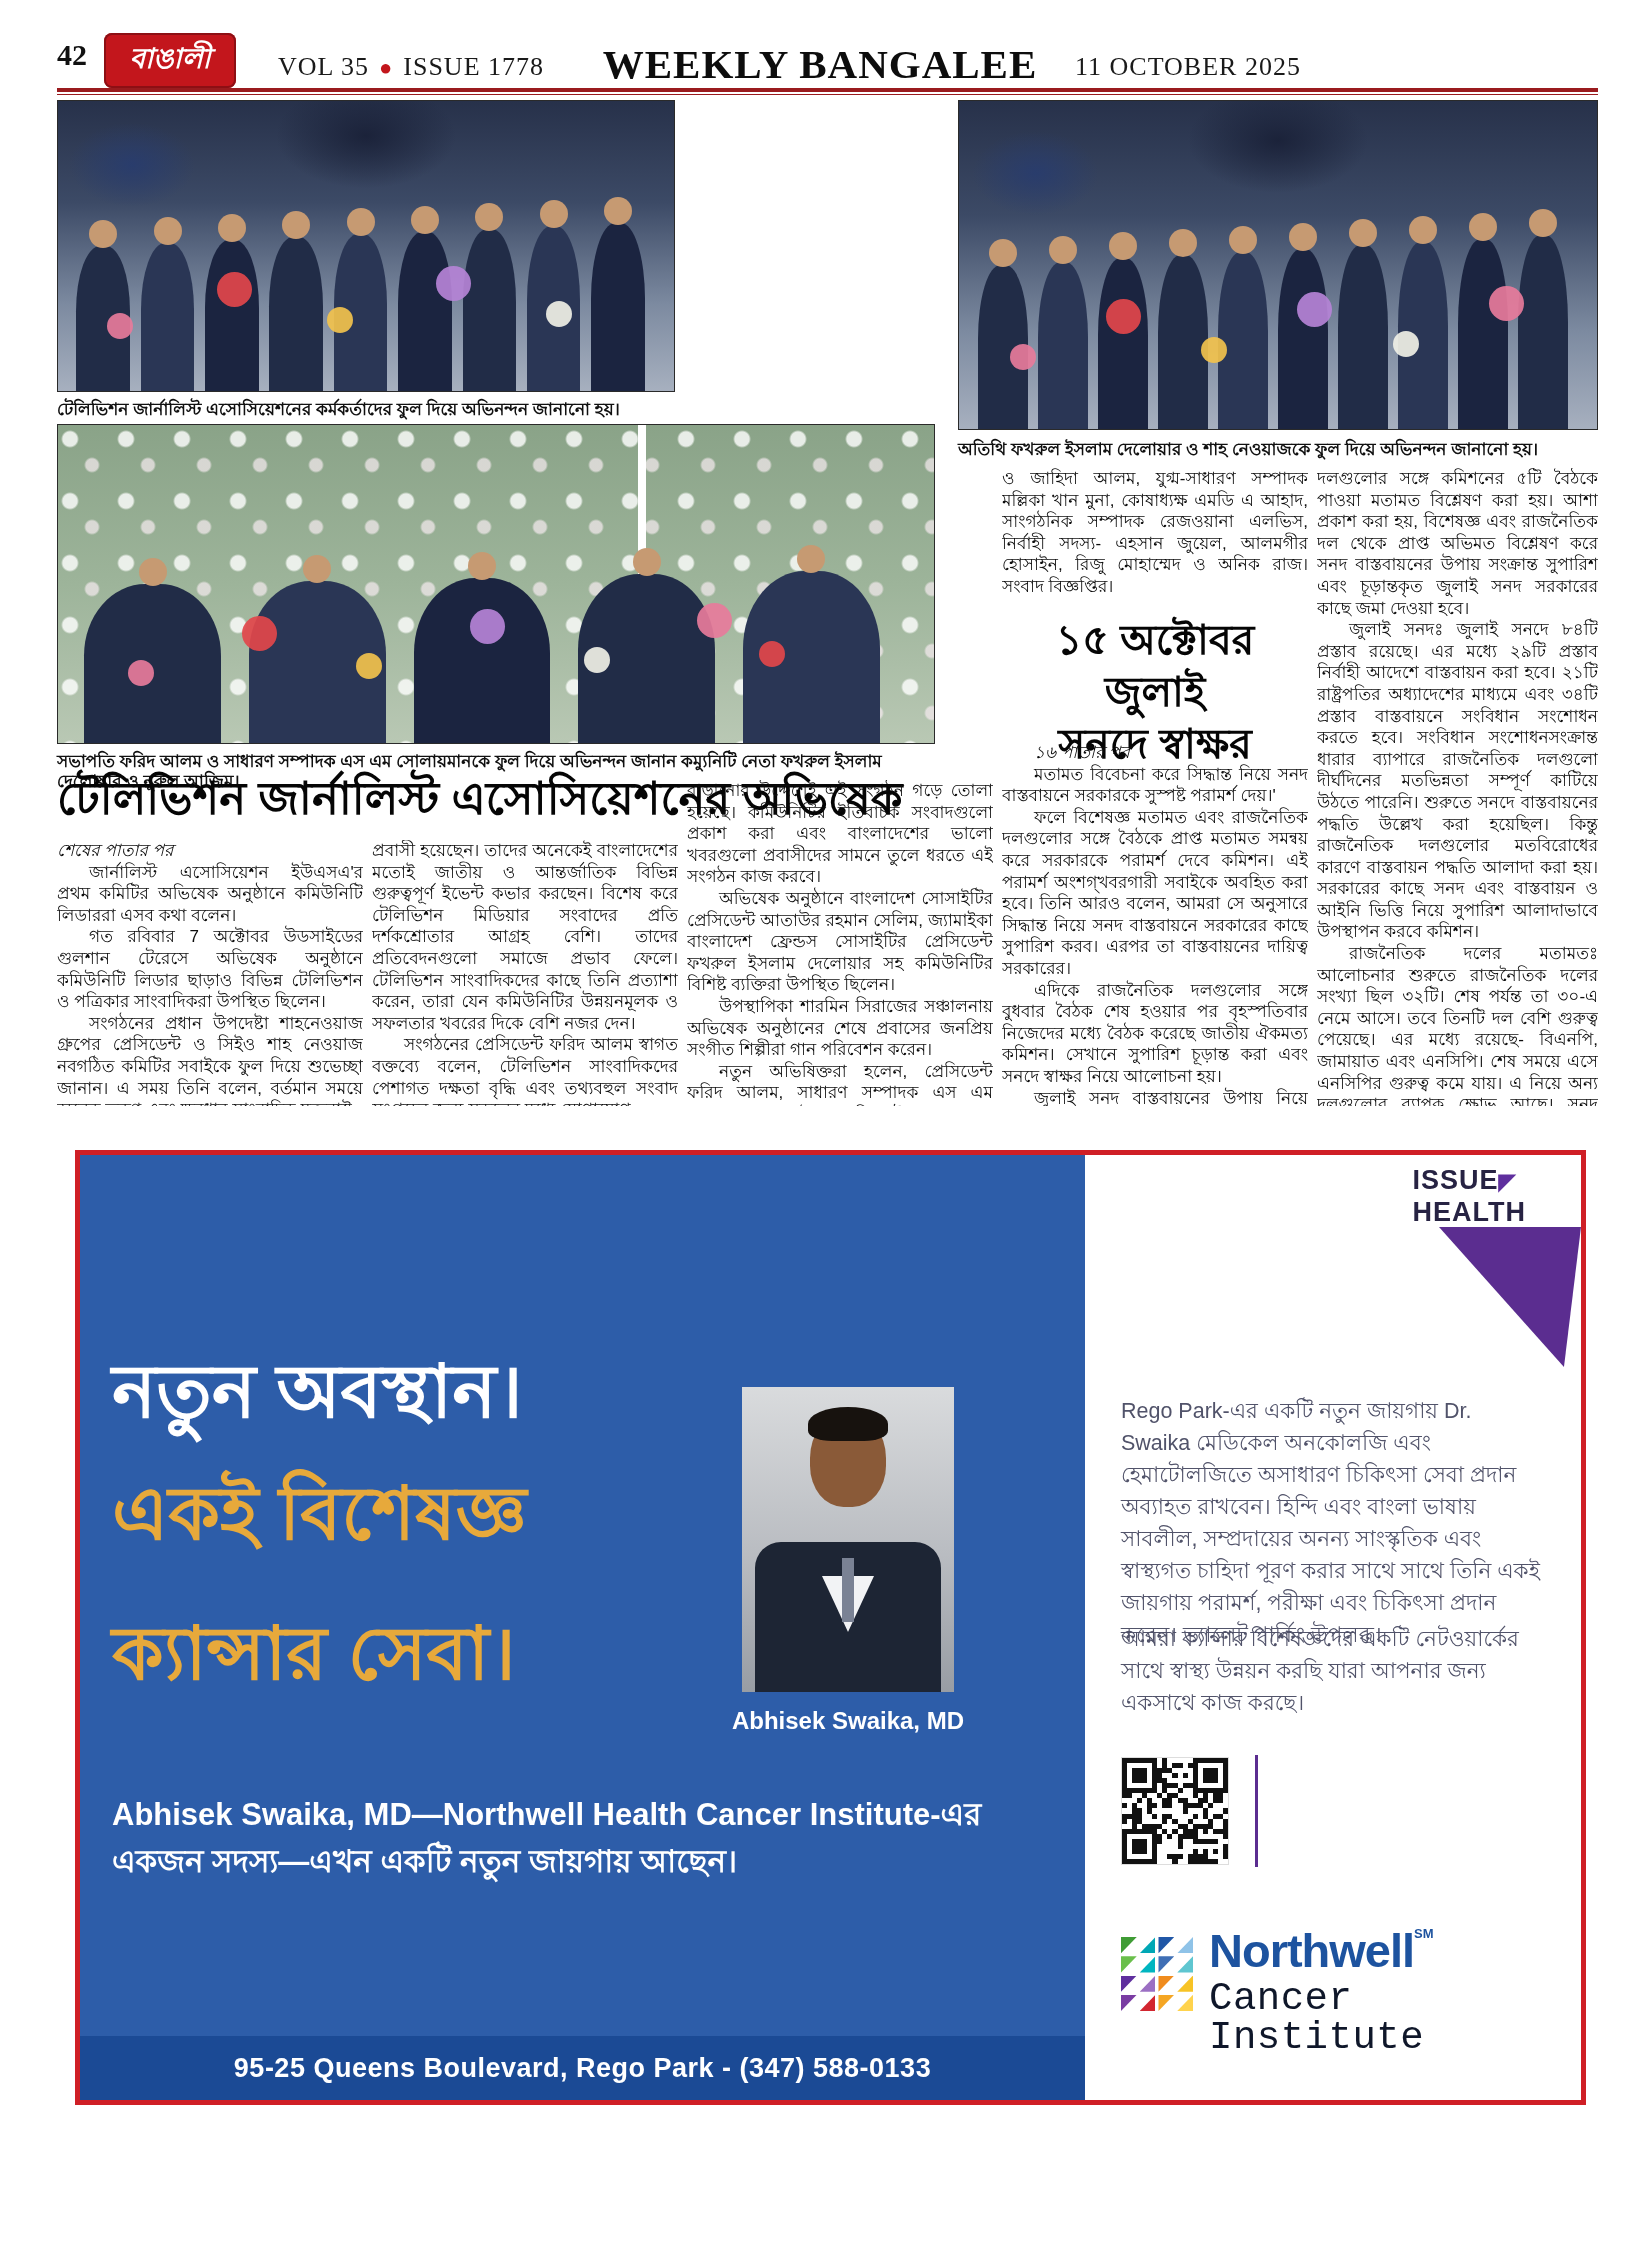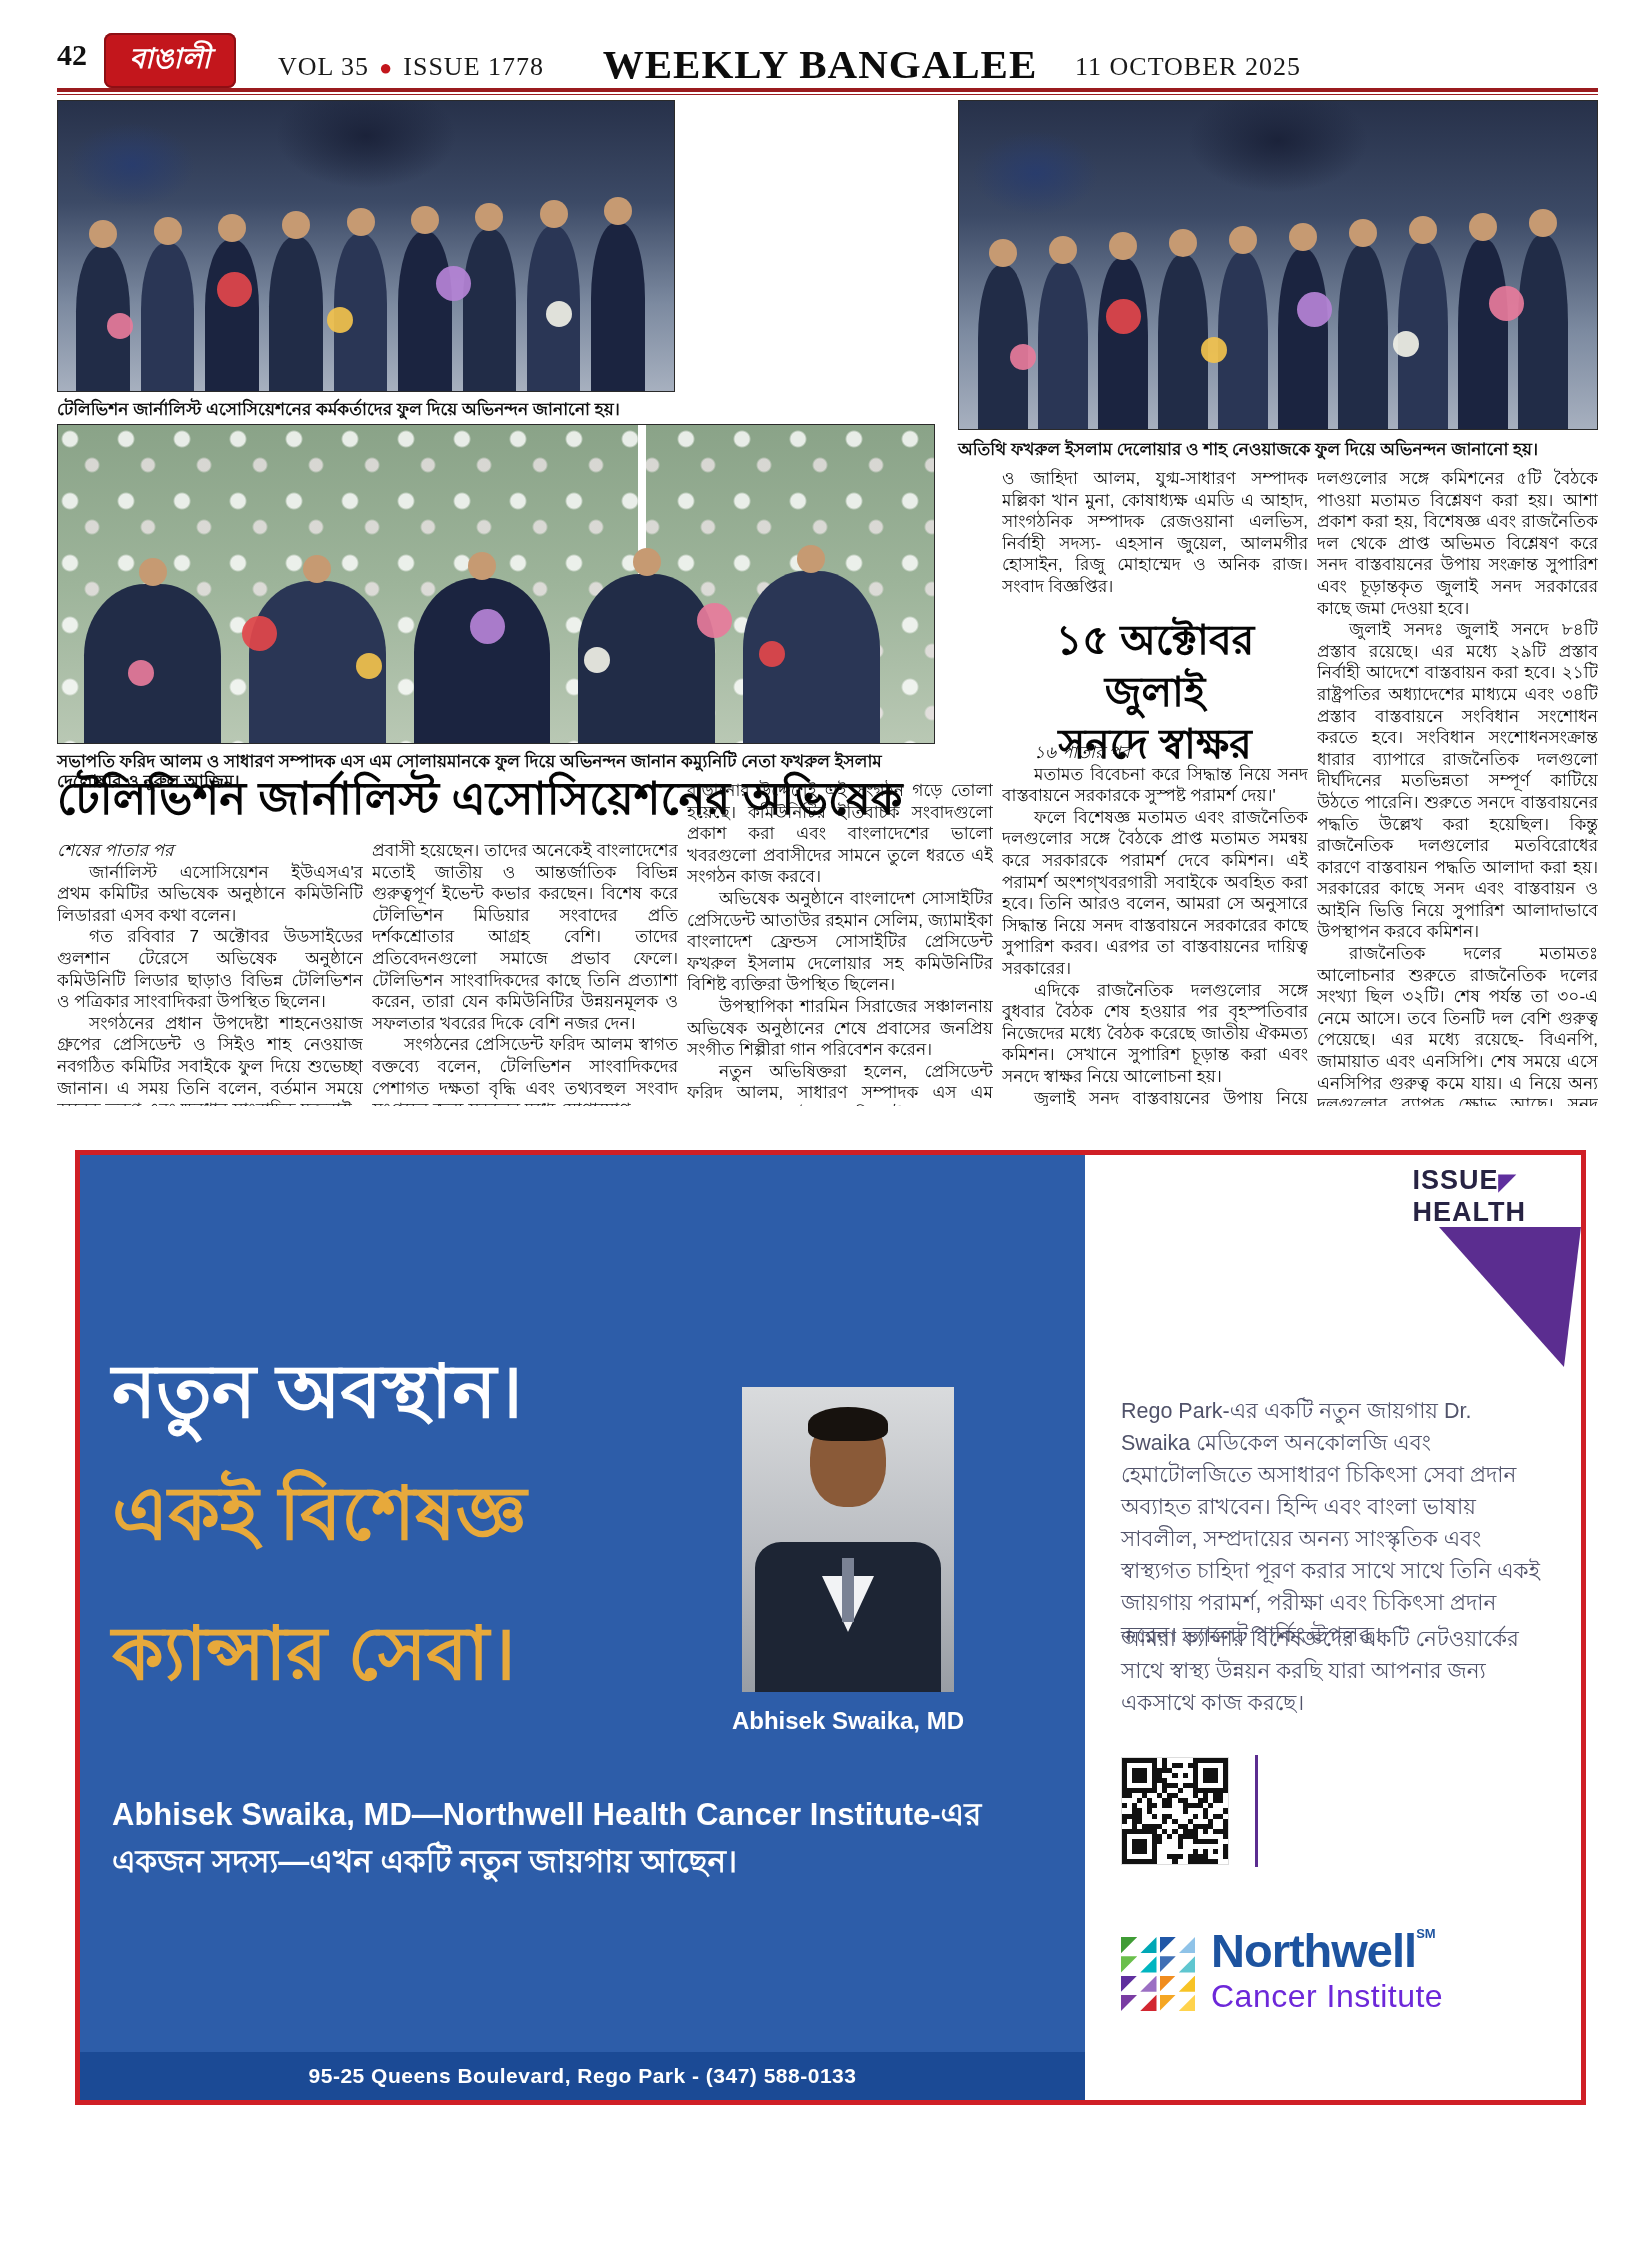--- a/index.html
+++ b/index.html
@@ -59,23 +59,23 @@
              background:#1d2534;border-radius:26px 26px 0 0;}
   .doc .shirt{position:absolute;left:50%;bottom:60px;transform:translateX(-50%);
              width:0;height:0;border-left:26px solid transparent;border-right:26px solid transparent;
              border-top:56px solid #f2f3f5;}
   .doc .tie{position:absolute;left:50%;bottom:70px;transform:translateX(-50%);width:12px;height:64px;
              background:#7a8294;}
   .doc-cap{position:absolute;left:612px;top:552px;width:312px;text-align:center;
            font-size:24px;font-weight:700;color:#fff;}
   .ad-member{position:absolute;left:32px;top:636px;width:880px;font-size:31px;line-height:47px;
              font-weight:700;color:#ffffff;}
-  .ad-bar{position:absolute;left:0;bottom:0;width:100%;height:48px;background:#1b4a95;
+  .ad-bar{position:absolute;left:0;bottom:0;width:100%;height:64px;background:#1b4a95;
           display:flex;align-items:center;justify-content:center;color:#fff;
-          font-size:21px;font-weight:700;letter-spacing:.5px;}
+          font-size:27px;font-weight:700;letter-spacing:.5px;}
   .ad-right{position:relative;flex:1;background:#ffffff;}
   .raise{position:absolute;right:55px;top:10px;font-weight:700;font-size:27px;line-height:30px;
          letter-spacing:1px;color:#272343;text-align:left;}
   .raise .arrow{color:#5f2f9e;font-size:22px;}
   .corner-tri{position:absolute;right:0;top:72px;width:142px;height:140px;background:#5b2d90;
          clip-path:polygon(0 0,100% 0,88% 100%);}
   .ad-body{position:absolute;left:36px;width:424px;font-size:21.5px;line-height:32px;color:#51536a;}
   .ad-body1{top:240px;}
   .ad-body2{top:468px;}
   .qr-row{position:absolute;left:36px;top:600px;display:flex;align-items:center;}
@@ -85,21 +85,21 @@
   .qr-div{width:3px;height:112px;background:#5b2d90;margin:0 28px 0 26px;}
   .qr-cap{width:280px;font-size:24px;line-height:34px;font-weight:700;color:#5b2d90;}
   .nw{position:absolute;left:36px;top:772px;display:flex;align-items:flex-start;}
   .mosaic{width:74px;height:74px;display:grid;grid-template-columns:repeat(4,1fr);
           grid-template-rows:repeat(4,1fr);gap:3px;margin-right:16px;margin-top:10px;}
   .mosaic i{display:block;clip-path:polygon(0 0,100% 0,0 100%);}
   .mosaic i:nth-child(even){clip-path:polygon(100% 0,100% 100%,0 100%);}
   .nw-text{line-height:1;}
   .nw-name{font-size:47px;font-weight:700;color:#1d539f;letter-spacing:-1px;}
   .nw-sm{font-size:13px;vertical-align:top;color:#1d539f;font-weight:700;}
-  .nw-sub{font-size:32px;color:#6d28d9;margin-top:6px;letter-spacing:.5px;}
+  .nw-sub{font-size:39px;color:#0f172a;margin-top:6px;letter-spacing:.5px;font-family:Liberation Mono, monospace;}
   .divider-strip{position:absolute;background:#fff;}
 </style>
 </head>
 <body>
 
 <div class="page">
 
   <div class="folio-num">42</div>
   <div class="nameplate">
     <span>বাঙালী</span>

